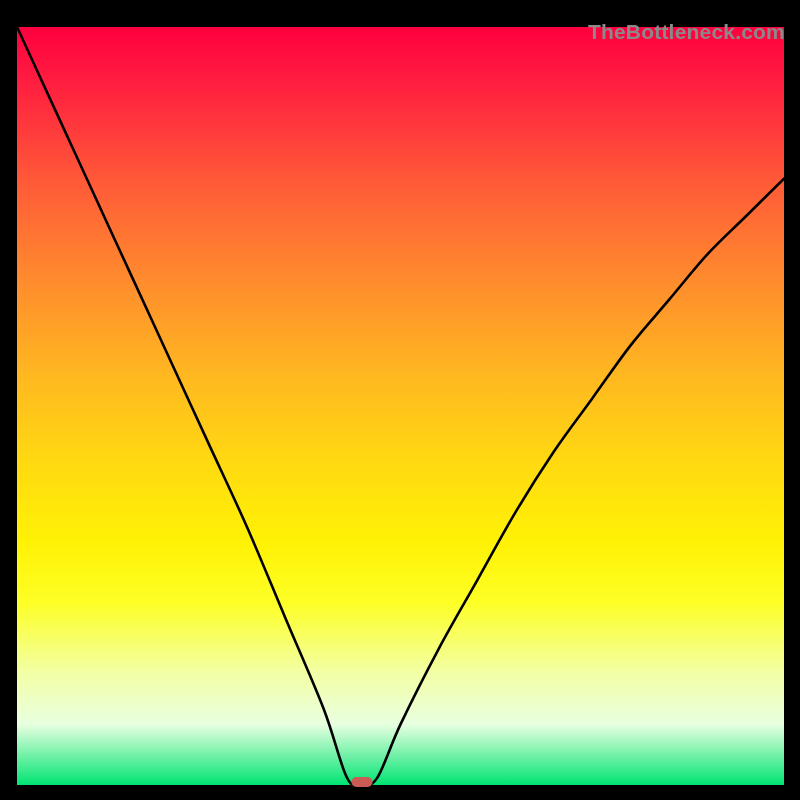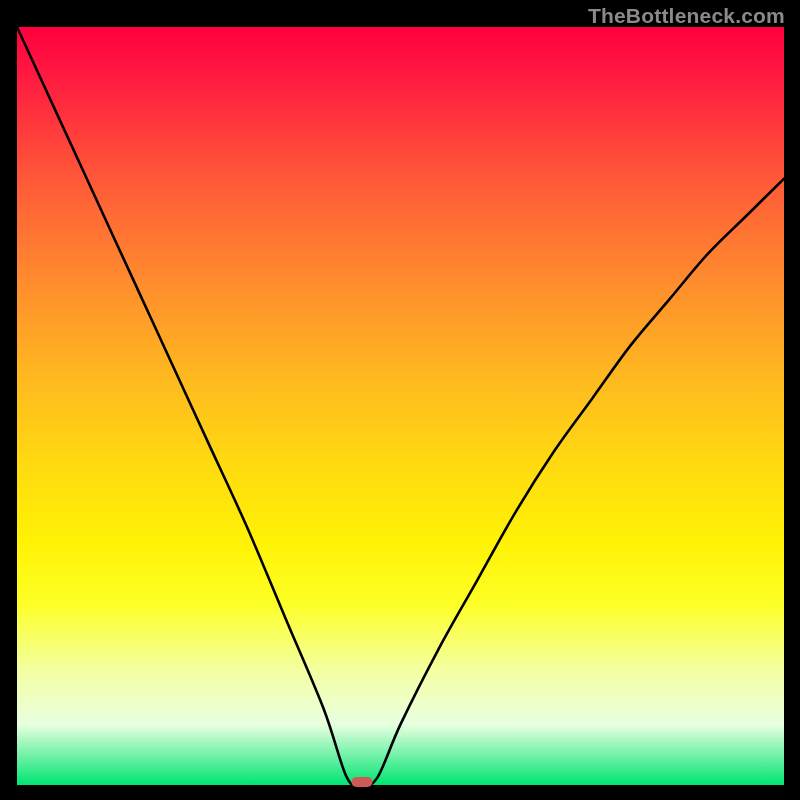--- a/index.html
+++ b/index.html
@@ -31,21 +31,21 @@
       #ffdb10 58%,
       #fff205 68%,
       #fdff26 76%,
       #f3ffa3 85%,
       #e8ffe0 92%,
       #00e472 100%
     );
   }
   .watermark {
     position: absolute;
-    top: 4px;
+    top: 20px;
     right: 15px;
     color: #8a8a8a;
     font-size: 21px;
     font-weight: 600;
     letter-spacing: 0.2px;
   }
   svg.curve {
     position: absolute;
     left: 0;
     top: 0;

